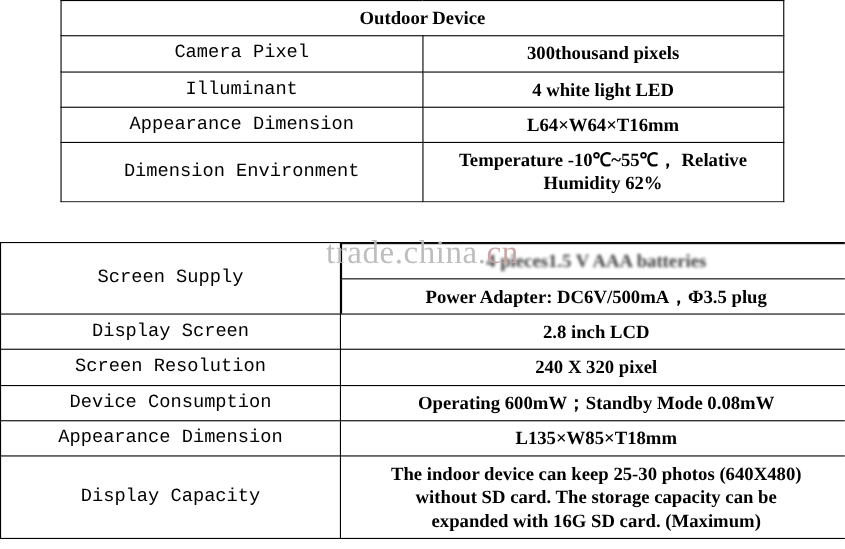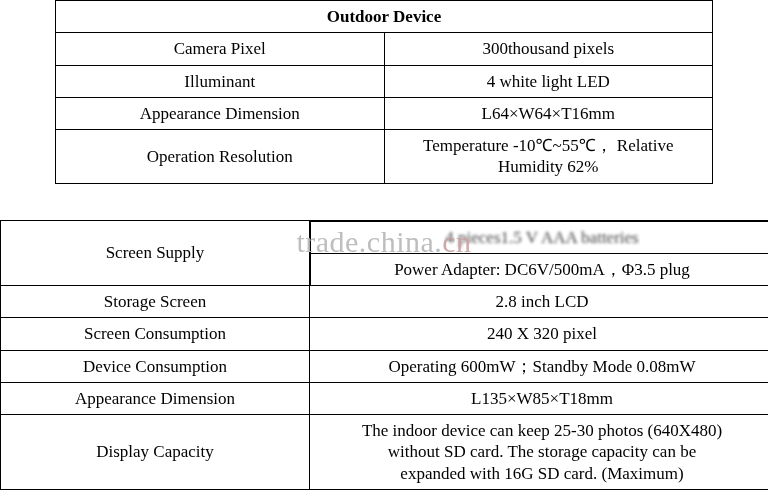--- a/index.html
+++ b/index.html
@@ -34,43 +34,45 @@
     line-height: 1.25;
     padding: 5px 4px;
   }
   .title-cell {
     font-weight: bold;
     font-size: 18px;
     padding: 6px 4px;
   }
   .col-label {
     width: 300px;
+    font-family: Liberation Mono, monospace;
   }
   .col-value {
     width: 464px;
+    font-weight: bold;
   }
   .gap {
     height: 36px;
     background: #ffffff;
   }
   
   .table2-wrap {
     margin-top: 0;
   }
   .storage-cell {
     font-size: 17px;
     line-height: 1.5;
     padding: 8px 14px;
   }
   
   .watermark {
     position: absolute;
     left: 0;
     right: 0;
-    top: 225px;
+    top: 213px;
     text-align: center;
     font-family: "Liberation Serif", serif;
     font-size: 30px;
     color: #b9b9b9;
     letter-spacing: 0.5px;
     pointer-events: none;
     z-index: 5;
     opacity: 0.92;
   }
   .wm-red {
@@ -120,21 +122,21 @@
     </tr>
     <tr>
       <td class="col-label">Illuminant</td>
       <td class="col-value">4 white light LED</td>
     </tr>
     <tr>
       <td class="col-label">Appearance Dimension</td>
       <td class="col-value">L64×W64×T16mm</td>
     </tr>
     <tr>
-      <td class="col-label">Operation Resolution</td>
+      <td class="col-label">Dimension Environment</td>
       <td class="col-value">Temperature -10℃~55℃，  Relative Humidity 62%</td>
     </tr>
   </tbody>
     </table>
 
   <div class="gap"></div>
 
   <table class="spec table2-wrap">
     <tbody>
         <tr>
@@ -148,25 +150,25 @@
                   </td>
           </tr>
           <tr>
             <td>Power Adapter: DC6V/500mA，Φ3.5 plug</td>
           </tr>
         </tbody>
             </table>
       </td>
     </tr>
     <tr>
-      <td class="col-label">Storage Screen</td>
+      <td class="col-label">Display Screen</td>
       <td class="col-value">2.8 inch LCD</td>
     </tr>
     <tr>
-      <td class="col-label">Screen Consumption</td>
+      <td class="col-label">Screen Resolution</td>
       <td class="col-value">240 X 320 pixel</td>
     </tr>
     <tr>
       <td class="col-label">Device Consumption</td>
       <td class="col-value">Operating 600mW；Standby Mode 0.08mW</td>
     </tr>
     <tr>
       <td class="col-label">Appearance Dimension</td>
       <td class="col-value">L135×W85×T18mm</td>
     </tr>

